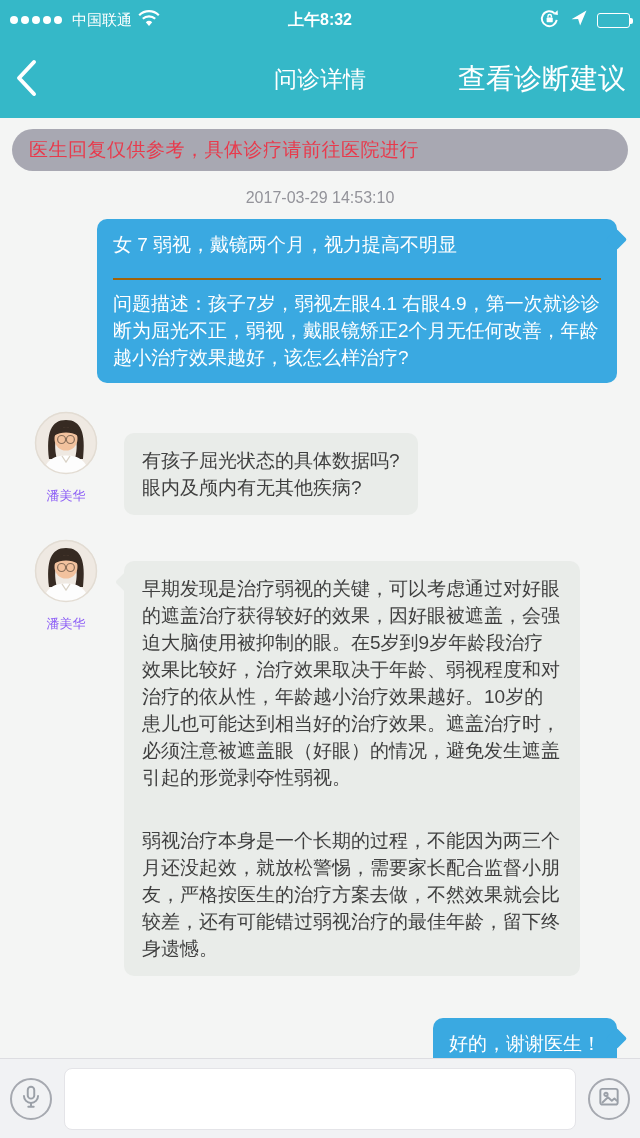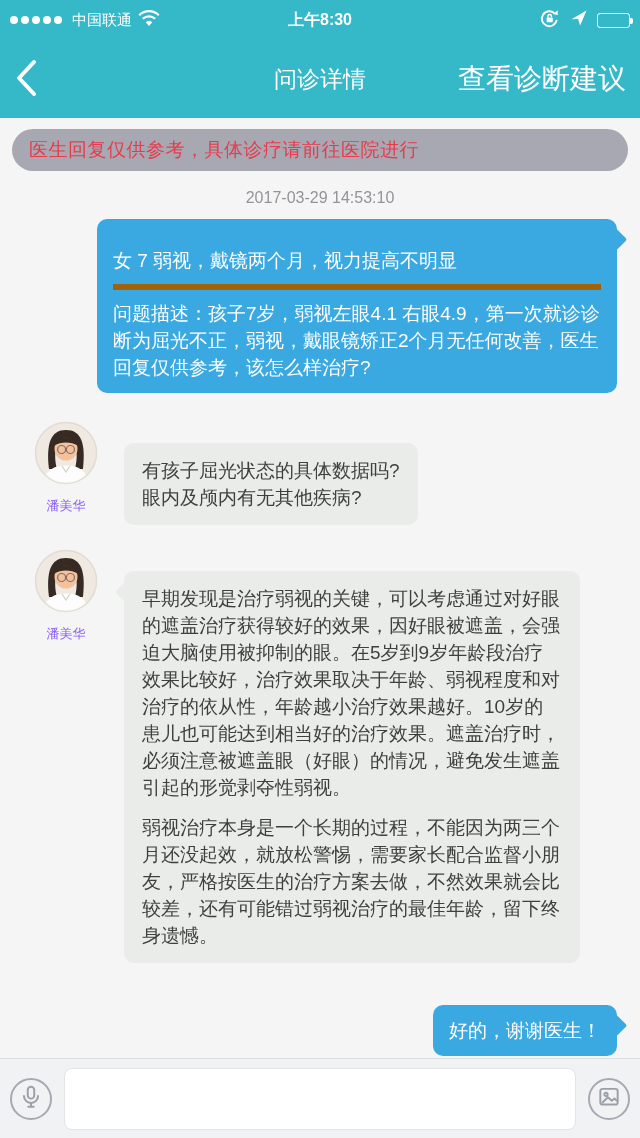--- a/index.html
+++ b/index.html
@@ -27,31 +27,31 @@
 
   
   .chat { flex:1; padding:0 12px; overflow:hidden; }
   .notice { margin-top:11px; background:#a8a8b2; border-radius:21px; padding:8px 17px; font-size:19px; color:#e83a4c; letter-spacing:0.5px; }
   .timestamp { text-align:center; color:#93939a; font-size:16px; margin-top:18px; }
 
   .row-patient { display:flex; justify-content:flex-end; padding-right:11px; margin-top:12px; }
   .bubble-patient { position:relative; background:#3aa9e1; color:#fff; border-radius:10px; padding:12px 16px; font-size:19px; line-height:27px; }
   .bubble-patient .tail { position:absolute; top:13px; right:-7px; width:15px; height:15px; background:#3aa9e1; transform:rotate(45deg); border-radius:2px; }
   .bubble-patient.first { width:520px; }
-  .bp-title { padding-bottom:10px; border-bottom:6px solid #a16207; margin-bottom:10px;margin-top:16px; }
+  .bp-title { padding-bottom:20px; border-bottom:2px solid #a16207; margin-bottom:10px; }
 
   .row-doctor { display:flex; align-items:flex-start; }
   .avatar-col { width:102px; flex-shrink:0; text-align:center; padding-left:6px; }
   .avatar { width:64px; height:64px; border-radius:50%; margin:0 auto; display:block; cursor:pointer; }
   .doctor-name { margin-top:12px; font-size:13px; color:#8b5cf6; }
   .bubble-doctor { position:relative; background:#e9ece9; color:#3f3f3f; border-radius:10px; padding:14px 18px; font-size:19px; line-height:27px; margin-left:10px; margin-top:22px; }
   .bubble-doctor .tail { position:absolute; top:14px; left:-6px; width:14px; height:14px; background:#e9ece9; transform:rotate(45deg); border-radius:2px; }
   .pre-line { white-space:pre-line; }
   .bubble-doctor.long { width:456px; }
-  .para + .para { margin-top:13px; }
+  .para + .para { margin-top:36px; }
 
   .row-patient.last { margin-top:42px; }
 
   
   .input-bar { height:80px; background:#f1f2f4; border-top:1px solid #dddde1; display:flex; align-items:center; padding:0 10px; gap:12px; flex-shrink:0; }
   .round-btn { width:42px; height:42px; border-radius:50%; border:2px solid #a6a9b0; background:transparent; display:flex; align-items:center; justify-content:center; cursor:pointer; flex-shrink:0; }
   .text-input { flex:1; height:62px; background:#fff; border:1px solid #e4e4e8; border-radius:8px; font-size:19px; padding:0 14px; outline:none; color:#333; font-family:inherit; }
 </style>
 </head>
 <body>
@@ -69,21 +69,21 @@
       </span>
       <span class="carrier">中国联通</span>
       <span>
         <svg width="22" height="17" viewBox="0 0 22 17">
           <path d="M1.2 5.2 a14 14 0 0 1 19.6 0" stroke="#fff" stroke-width="2.2" fill="none"></path>
           <path d="M4.8 8.8 a9 9 0 0 1 12.4 0" stroke="#fff" stroke-width="2.2" fill="none"></path>
           <path d="M11 16 L14.2 12.2 a5 5 0 0 0 -6.4 0 Z" fill="#fff"></path>
         </svg>
       </span>
     </div>
-    <div class="sb-center">上午8:30</div>
+    <div class="sb-center">上午8:32</div>
     <div class="sb-right">
       <span>
         <svg width="23" height="23" viewBox="0 0 24 24">
           <path d="M19.5 13.5 a7.8 7.8 0 1 1 -2.2-6.8" stroke="#fff" stroke-width="2" fill="none"></path>
           <path d="M20.5 3.5 L20.7 8.3 L16 7.6 Z" fill="#fff"></path>
           <rect x="9" y="11" width="6.4" height="5" rx="1" fill="#fff"></rect>
           <path d="M10.4 11 v-1.4 a1.8 1.8 0 0 1 3.6 0 V11" stroke="#fff" stroke-width="1.5" fill="none"></path>
         </svg>
       </span>
       <span>
@@ -112,21 +112,21 @@
   <div class="chat">
 
     <div class="notice">医生回复仅供参考，具体诊疗请前往医院进行</div>
 
     <div class="timestamp">2017-03-29 14:53:10</div>
 
     <div class="row-patient">
       <div class="bubble-patient first">
         <span class="tail"></span>
         <div class="bp-title">女 7  弱视，戴镜两个月，视力提高不明显</div>
-        <div>问题描述：孩子7岁，弱视左眼4.1 右眼4.9，第一次就诊诊断为屈光不正，弱视，戴眼镜矫正2个月无任何改善，医生回复仅供参考，该怎么样治疗?</div>
+        <div>问题描述：孩子7岁，弱视左眼4.1 右眼4.9，第一次就诊诊断为屈光不正，弱视，戴眼镜矫正2个月无任何改善，年龄越小治疗效果越好，该怎么样治疗?</div>
       </div>
     </div>
 
     <div class="row-doctor" style="margin-top:28px;">
       <div class="avatar-col">
         <svg class="avatar" viewBox="0 0 64 64">
           <defs>
               <clipPath id="av1">
                 <circle cx="32" cy="32" r="31"></circle>
               </clipPath>

